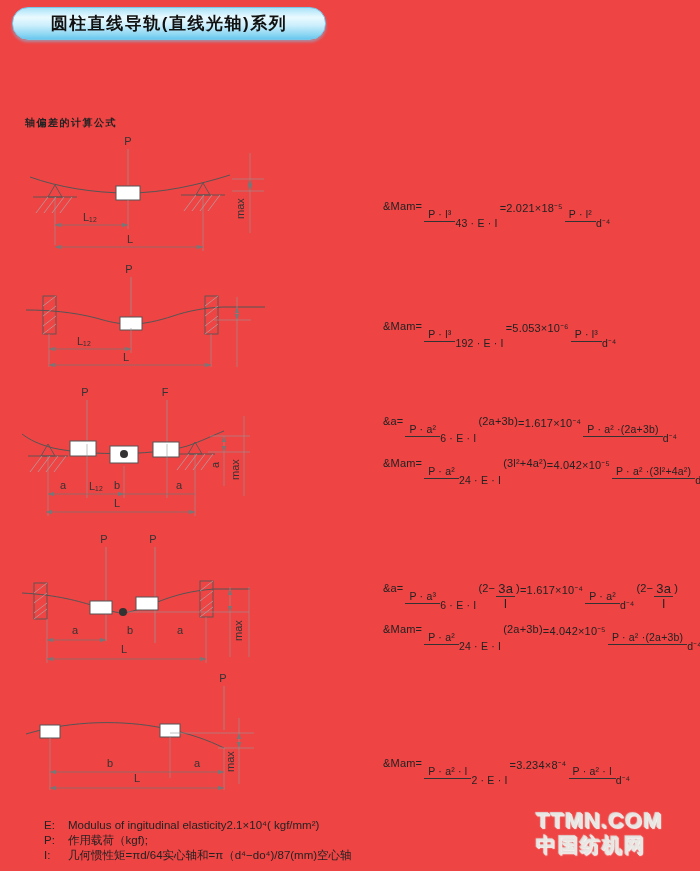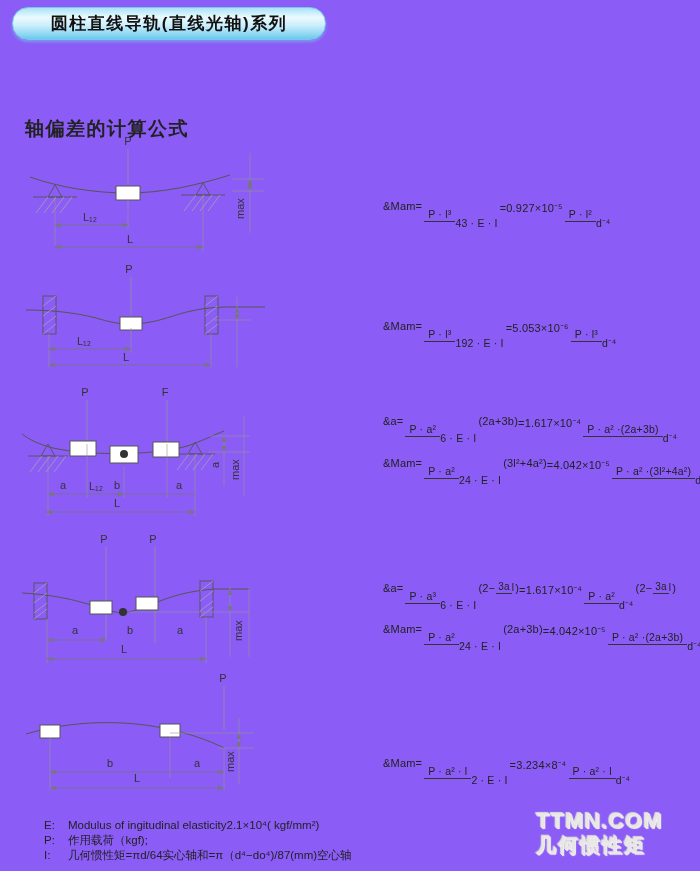--- a/index.html
+++ b/index.html
@@ -1,32 +1,32 @@
 <!DOCTYPE html>
 <html><head>
 <meta charset="utf-8">
 <style>
   html,body{margin:0;padding:0;background:#fff;}
-  .page{position:relative;width:700px;height:871px;background:#8b5cf6;overflow:hidden;
+  .page{position:relative;width:700px;height:871px;background:#ef4444;overflow:hidden;
         font-family:"Liberation Sans",sans-serif;color:#222;}
   .title-pill{position:absolute;left:12px;top:7px;width:312px;height:31px;border-radius:16px;
         background:linear-gradient(180deg,#a9e2f8 0%,#eafaff 30%,#cdeffc 55%,#8ed7f3 85%,#69c7ee 100%);
         border:1px solid #79c6e8;box-shadow:0 2px 3px rgba(120,200,235,.55);
         display:flex;align-items:center;justify-content:center;
         font-size:17px;font-weight:bold;color:#111;letter-spacing:1.5px;}
-  .section-title{position:absolute;left:25px;top:116px;font-size:19px;font-weight:bold;letter-spacing:1.5px;color:#222;}
+  .section-title{position:absolute;left:25px;top:116px;font-size:10px;font-weight:bold;letter-spacing:1.5px;color:#222;}
   svg{position:absolute;}
   svg text{font-family:"Liberation Sans",sans-serif;font-size:11px;fill:#333;}
   .formula{position:absolute;display:flex;align-items:flex-start;white-space:nowrap;
         font-size:11px;color:#222;letter-spacing:.2px;height:32px;}
   .frac{display:inline-flex;flex-direction:row;align-items:center;text-align:center;
         margin:0 2px;font-size:10.5px;line-height:1.15;}
   .frac .fnum{border-bottom:1px solid #333;padding:0 4px 1px;}
   .frac .fden{padding-top:17px;}
-  .sfrac{display:inline-flex;flex-direction:row;align-items:center;font-size:10px;line-height:1.05;margin:0 1px;}
+  .sfrac{display:inline-flex;flex-direction:column;align-items:center;font-size:13px;line-height:1.05;margin:0 1px;}
   .sfrac .fnum{border-bottom:1px solid #333;padding:0 2px;}
   .notes{position:absolute;left:44px;top:818px;font-size:11.5px;line-height:15px;color:#222;}
   .note-row{display:flex;}
   .note-key{width:24px;flex:none;}
   .watermark{position:absolute;left:536px;top:808px;width:164px;
         color:#e9e7e3;font-weight:bold;line-height:25px;
         text-shadow:1px 1px 1px #f7f7f5,-1px -1px 1px #dddddb;}
   .wm1{font-size:22px;letter-spacing:1px;}
   .wm2{font-size:20px;letter-spacing:2px;}
 </style>
@@ -293,21 +293,21 @@
       <text x="119" y="114" text-anchor="middle">L</text>
     </g>
   </svg>
 
   <div class="formula" style="left:383px;top:200px">
     <span>&amp;Mam=</span>
     <span class="frac">
         <span class="fnum">P · l³</span>
         <span class="fden">43 · E · I</span>
       </span>
-    <span>=0.927×10⁻⁵</span>
+    <span>=2.021×18⁻⁵</span>
     <span class="frac">
         <span class="fnum">P · l²</span>
         <span class="fden">d⁻⁴</span>
       </span>
   </div>
 
   <div class="formula" style="left:383px;top:320px">
     <span>&amp;Mam=</span>
     <span class="frac">
         <span class="fnum">P · l³</span>
@@ -410,16 +410,16 @@
       <span>作用载荷（kgf);</span>
     </div>
     <div class="note-row">
       <span class="note-key">I:</span>
       <span>几何惯性矩=πd/64实心轴和=π（d⁴−do⁴)/87(mm)空心轴</span>
     </div>
   </div>
 
   <div class="watermark">
     <div class="wm1">TTMN.COM</div>
-    <div class="wm2">几何惯性矩</div>
+    <div class="wm2">中国纺机网</div>
   </div>
 
 </div>
 
 </body></html>

